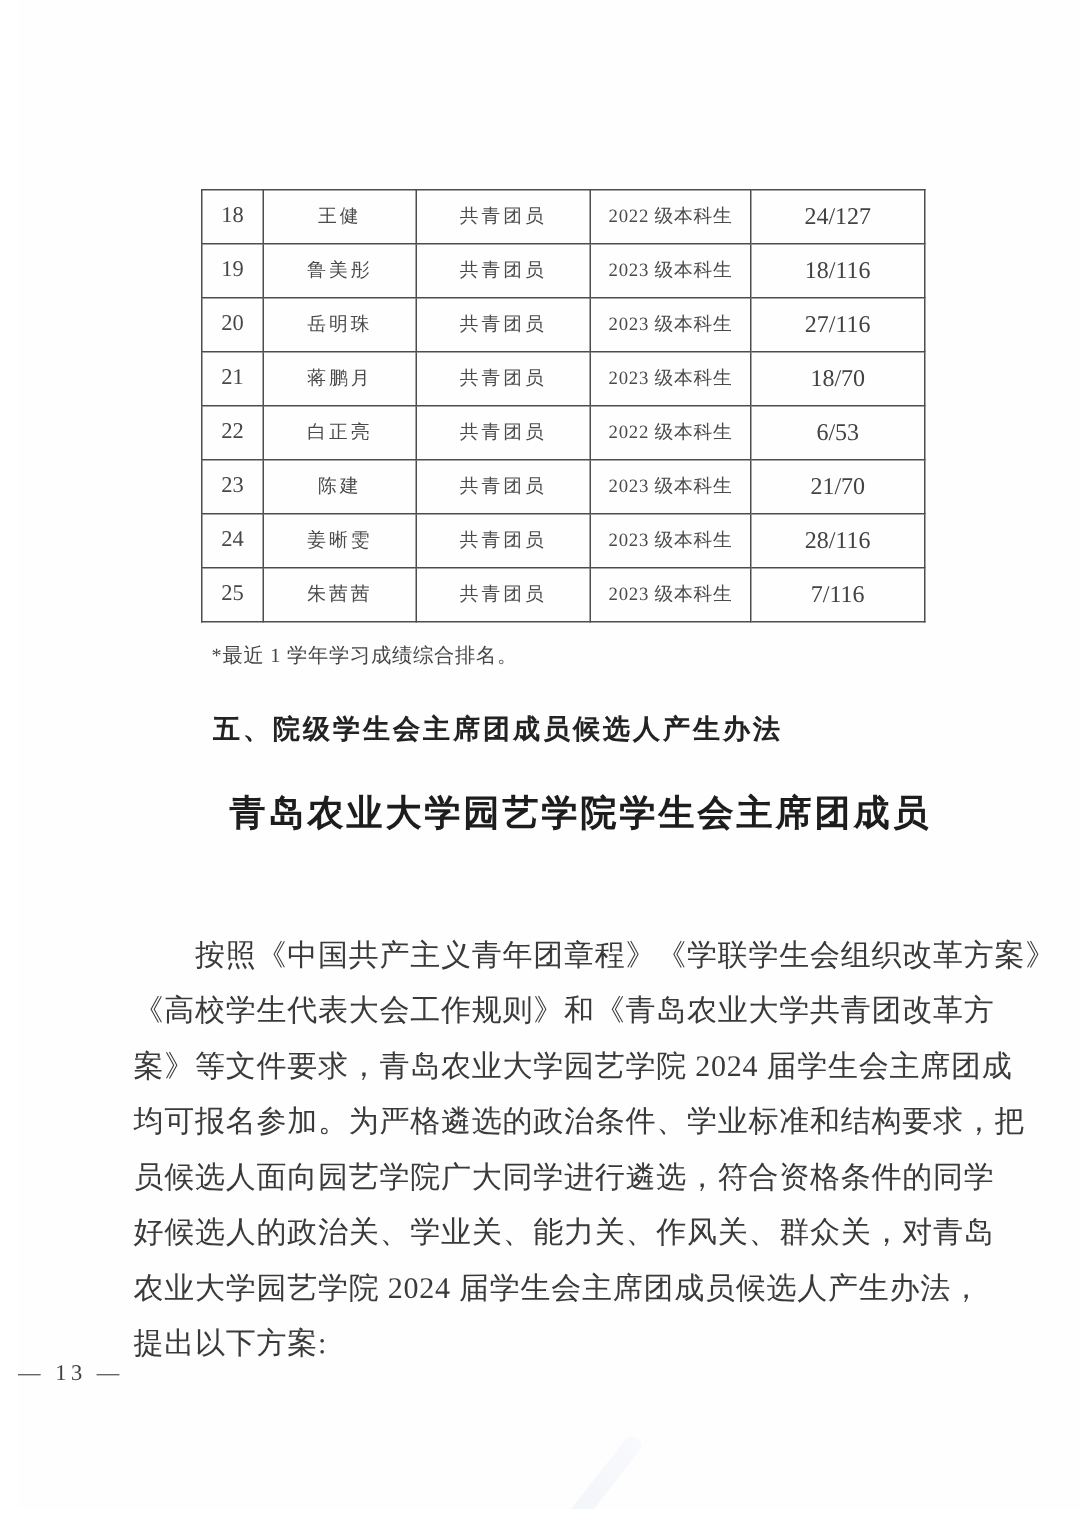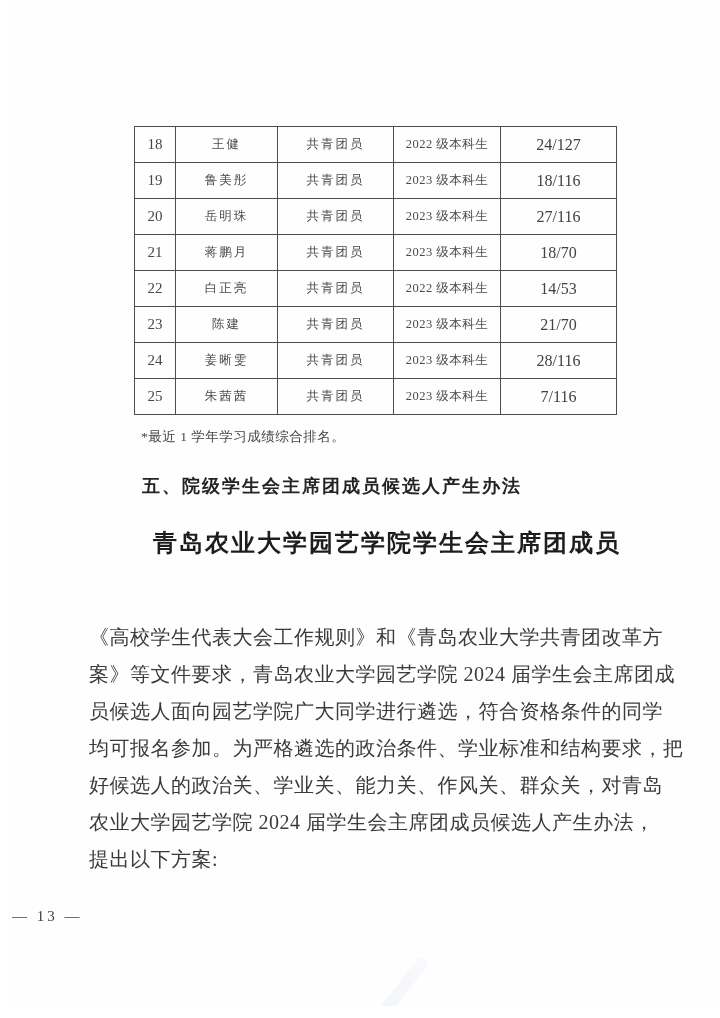--- a/index.html
+++ b/index.html
@@ -167,21 +167,21 @@
         <td class="cell-name">蒋鹏月</td>
         <td class="cell-stat">共青团员</td>
         <td class="cell-grade">2023 级本科生</td>
         <td class="cell-rank">18/70</td>
       </tr>
       <tr>
         <td class="cell-no">22</td>
         <td class="cell-name">白正亮</td>
         <td class="cell-stat">共青团员</td>
         <td class="cell-grade">2022 级本科生</td>
-        <td class="cell-rank">14/53</td>
+        <td class="cell-rank">6/53</td>
       </tr>
       <tr>
         <td class="cell-no">23</td>
         <td class="cell-name">陈建</td>
         <td class="cell-stat">共青团员</td>
         <td class="cell-grade">2023 级本科生</td>
         <td class="cell-rank">21/70</td>
       </tr>
       <tr>
         <td class="cell-no">24</td>
@@ -202,24 +202,25 @@
 
   <div class="footnote">*最近 1 学年学习成绩综合排名。</div>
 
   <div class="section-heading">五、院级学生会主席团成员候选人产生办法</div>
 
   <div class="doc-title">
     <div>青岛农业大学园艺学院学生会主席团成员</div>
   </div>
 
   <div class="body-text">
+    <div class="body-line indent">按照《中国共产主义青年团章程》《学联学生会组织改革方案》</div>
     <div class="body-line">《高校学生代表大会工作规则》和《青岛农业大学共青团改革方</div>
     <div class="body-line">案》等文件要求，青岛农业大学园艺学院 2024 届学生会主席团成</div>
+    <div class="body-line">均可报名参加。为严格遴选的政治条件、学业标准和结构要求，把</div>
     <div class="body-line">员候选人面向园艺学院广大同学进行遴选，符合资格条件的同学</div>
-    <div class="body-line">均可报名参加。为严格遴选的政治条件、学业标准和结构要求，把</div>
     <div class="body-line">好候选人的政治关、学业关、能力关、作风关、群众关，对青岛</div>
     <div class="body-line">农业大学园艺学院 2024 届学生会主席团成员候选人产生办法，</div>
     <div class="body-line">提出以下方案:</div>
   </div>
 
   <div class="page-number">— 13 —</div>
 
   <div class="scan-artifact"></div>
 
 </div>

